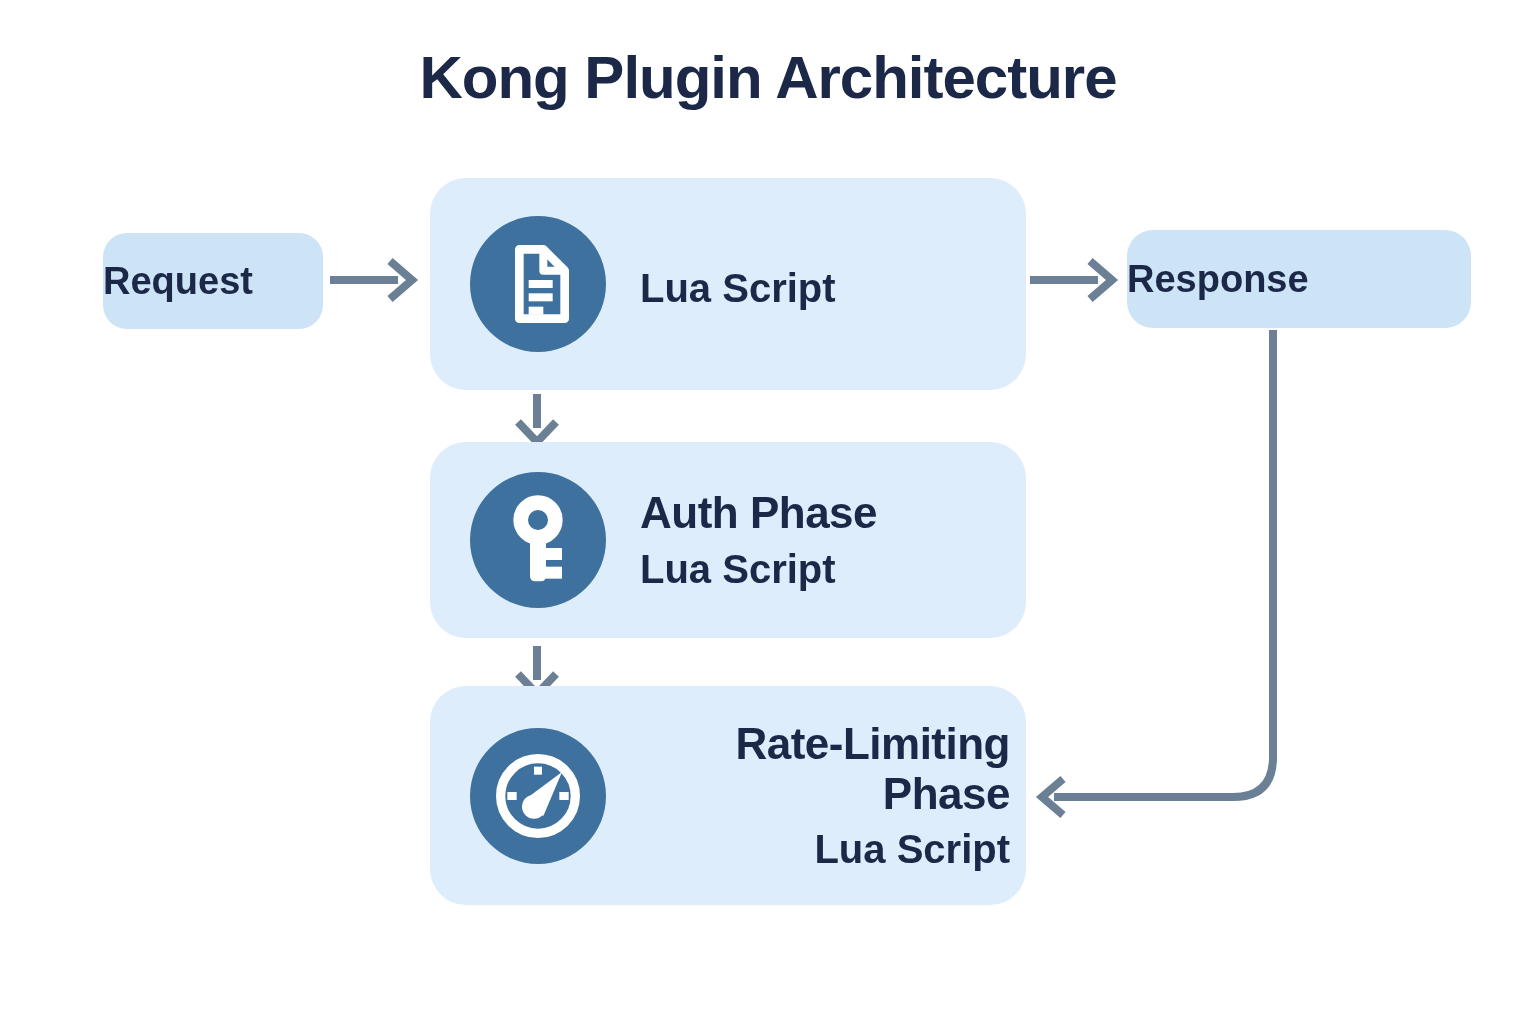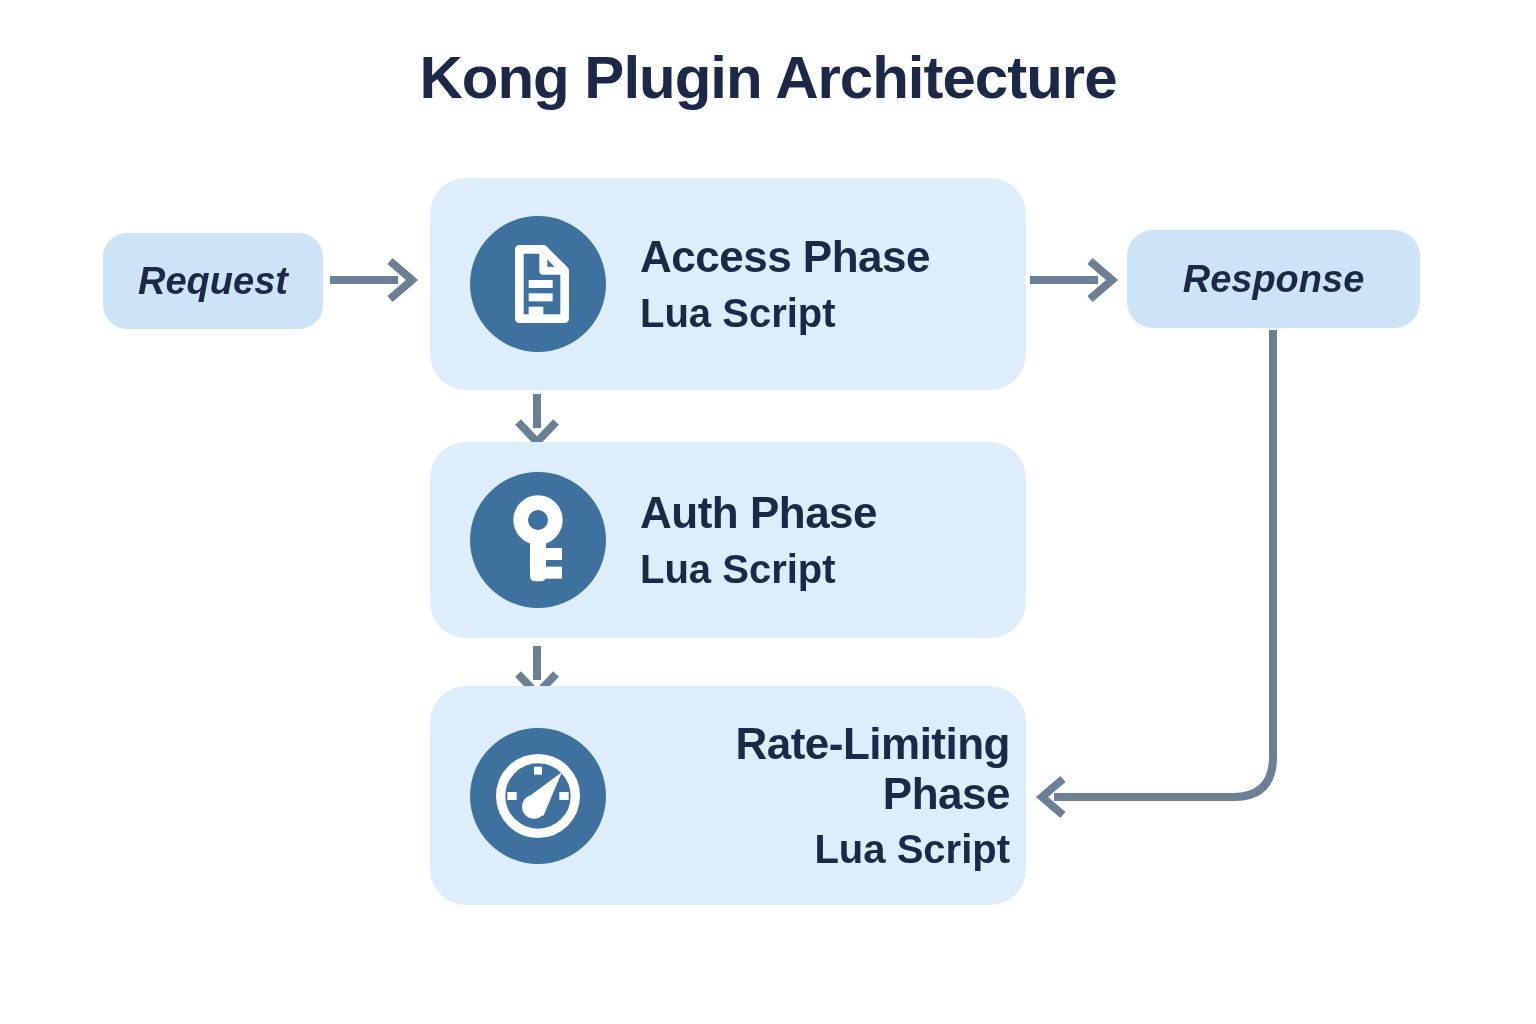--- a/index.html
+++ b/index.html
@@ -36,31 +36,30 @@
   }
   .connectors .shaft{
     stroke:var(--arrow);stroke-width:8;fill:none;stroke-linecap:butt;
   }
   .connectors .head{
     stroke:var(--arrow);stroke-width:8;fill:none;stroke-linejoin:miter;stroke-linecap:butt;
   }
   .node{
     position:absolute;
     background:var(--node-fill-small);
-    display:flex;align-items:center;justify-content:center;
+    display:flex;align-items:center;
     color:var(--text-navy);
     font-weight:700;
-    font-style:italic;
   }
   .node-small{
     border-radius:24px;
     font-size:38px;
   }
   .node-request{left:103px;top:233px;width:220px;height:96px;}
-  .node-response{left:1127px;top:230px;width:293px;height:98px;border-radius:26px;}
+  .node-response{left:1127px;top:230px;width:344px;height:98px;border-radius:26px;}
   .phase{
     position:absolute;
     left:430px;width:596px;
     background:var(--node-fill-large);
     border-radius:36px;
     display:flex;align-items:center;
     padding-left:40px;
     gap:34px;
   }
   .phase-access{top:178px;height:212px;}
@@ -141,21 +140,20 @@
     <div class="icon-circle">
       <svg viewBox="0 0 72 72" aria-hidden="true">
         <path class="glyph-stroke" d="M22,10 H40 L56,26 V62 H22 Z" stroke-width="6.5" stroke-linejoin="round"></path>
         <path class="glyph-stroke" d="M40,11 V26 H55" stroke-width="6" stroke-linejoin="round"></path>
         <rect class="glyph-fill" x="29" y="33" width="18" height="6"></rect>
         <rect class="glyph-fill" x="29" y="43" width="18" height="6"></rect>
         <rect class="glyph-fill" x="29" y="53" width="11" height="6"></rect>
       </svg>
     </div>
     <div class="phase-text">
-      <div class="phase-title">Access Phase</div>
       <div class="phase-subtitle">Lua Script</div>
     </div>
   </div>
 
   <div class="phase phase-auth">
     <div class="icon-circle">
       <svg viewBox="0 0 72 72" aria-hidden="true">
         <circle class="glyph-stroke" cx="36" cy="21" r="13" stroke-width="11"></circle>
         <path class="glyph-fill" d="M30,32 H42 V63 Q42,67 38,67 H34 Q30,67 30,63 Z"></path>
         <rect class="glyph-fill" x="40" y="42" width="14" height="9"></rect>

